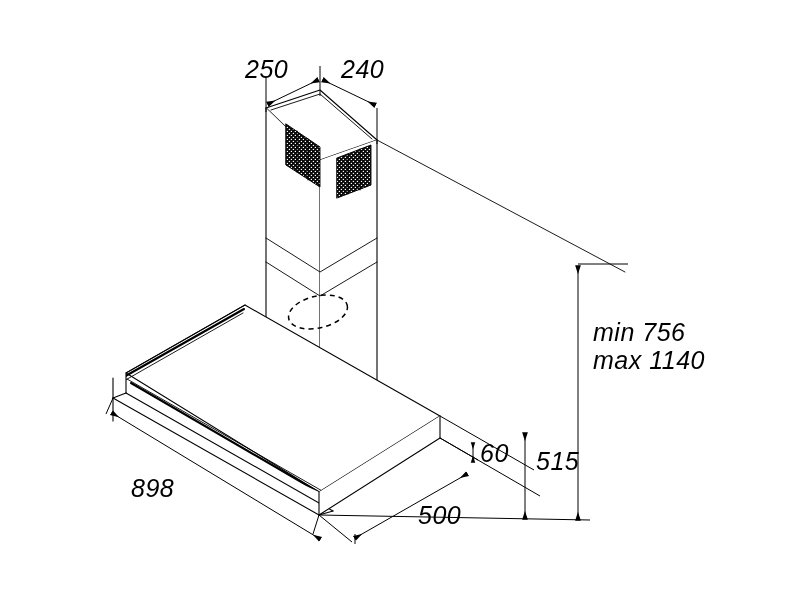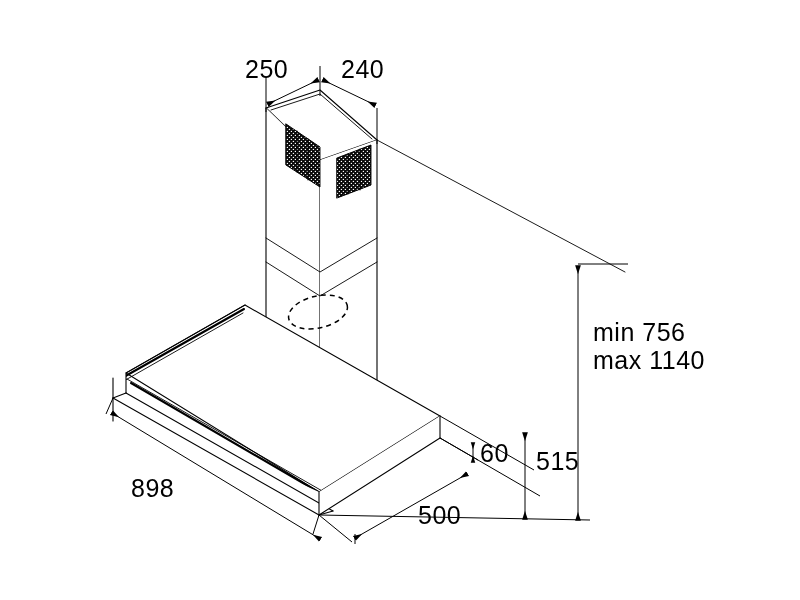--- a/index.html
+++ b/index.html
@@ -11,20 +11,21 @@
     width: 800px;
     height: 600px;
     overflow: hidden;
     font-family: "Liberation Sans", sans-serif;
   }
   #drawing-root {
     position: relative;
     width: 800px;
     height: 600px;
     background: #0f172a;
+    font-style: italic;
   }
   svg#tech-drawing {
     display: block;
     width: 800px;
     height: 600px;
     background: #ffffff;
   }
   .edge {
     fill: none;
     stroke: #000000;

